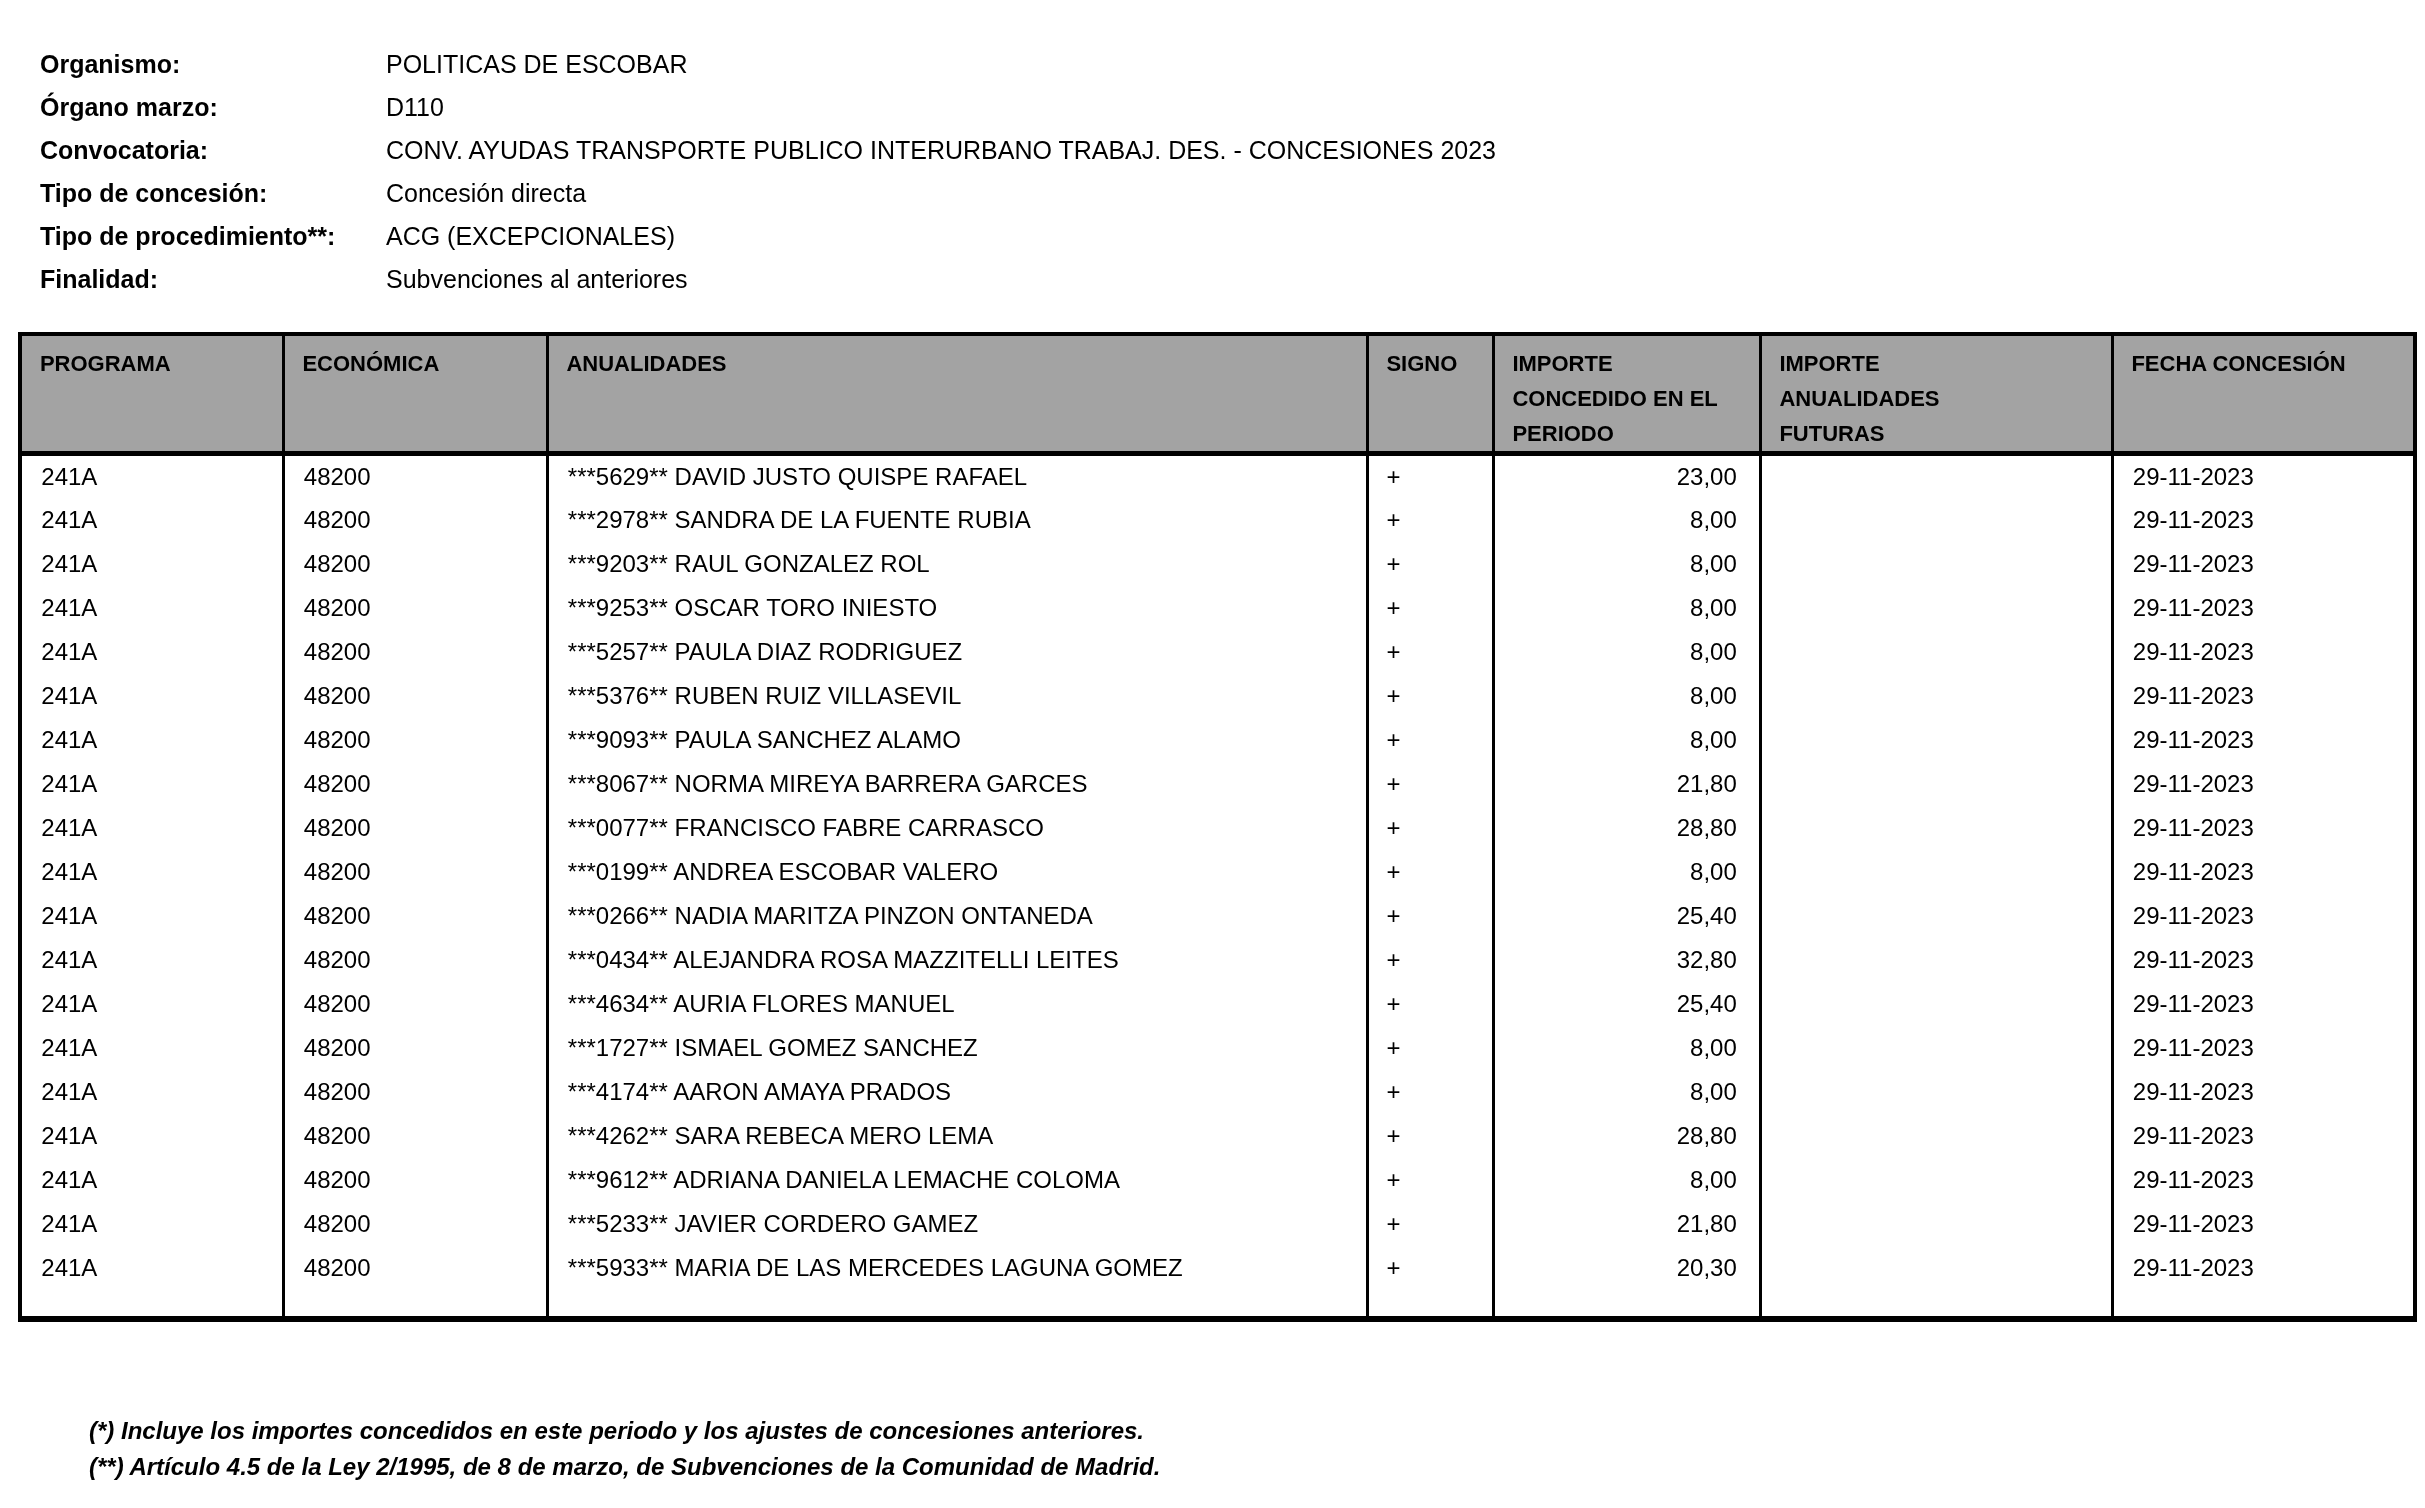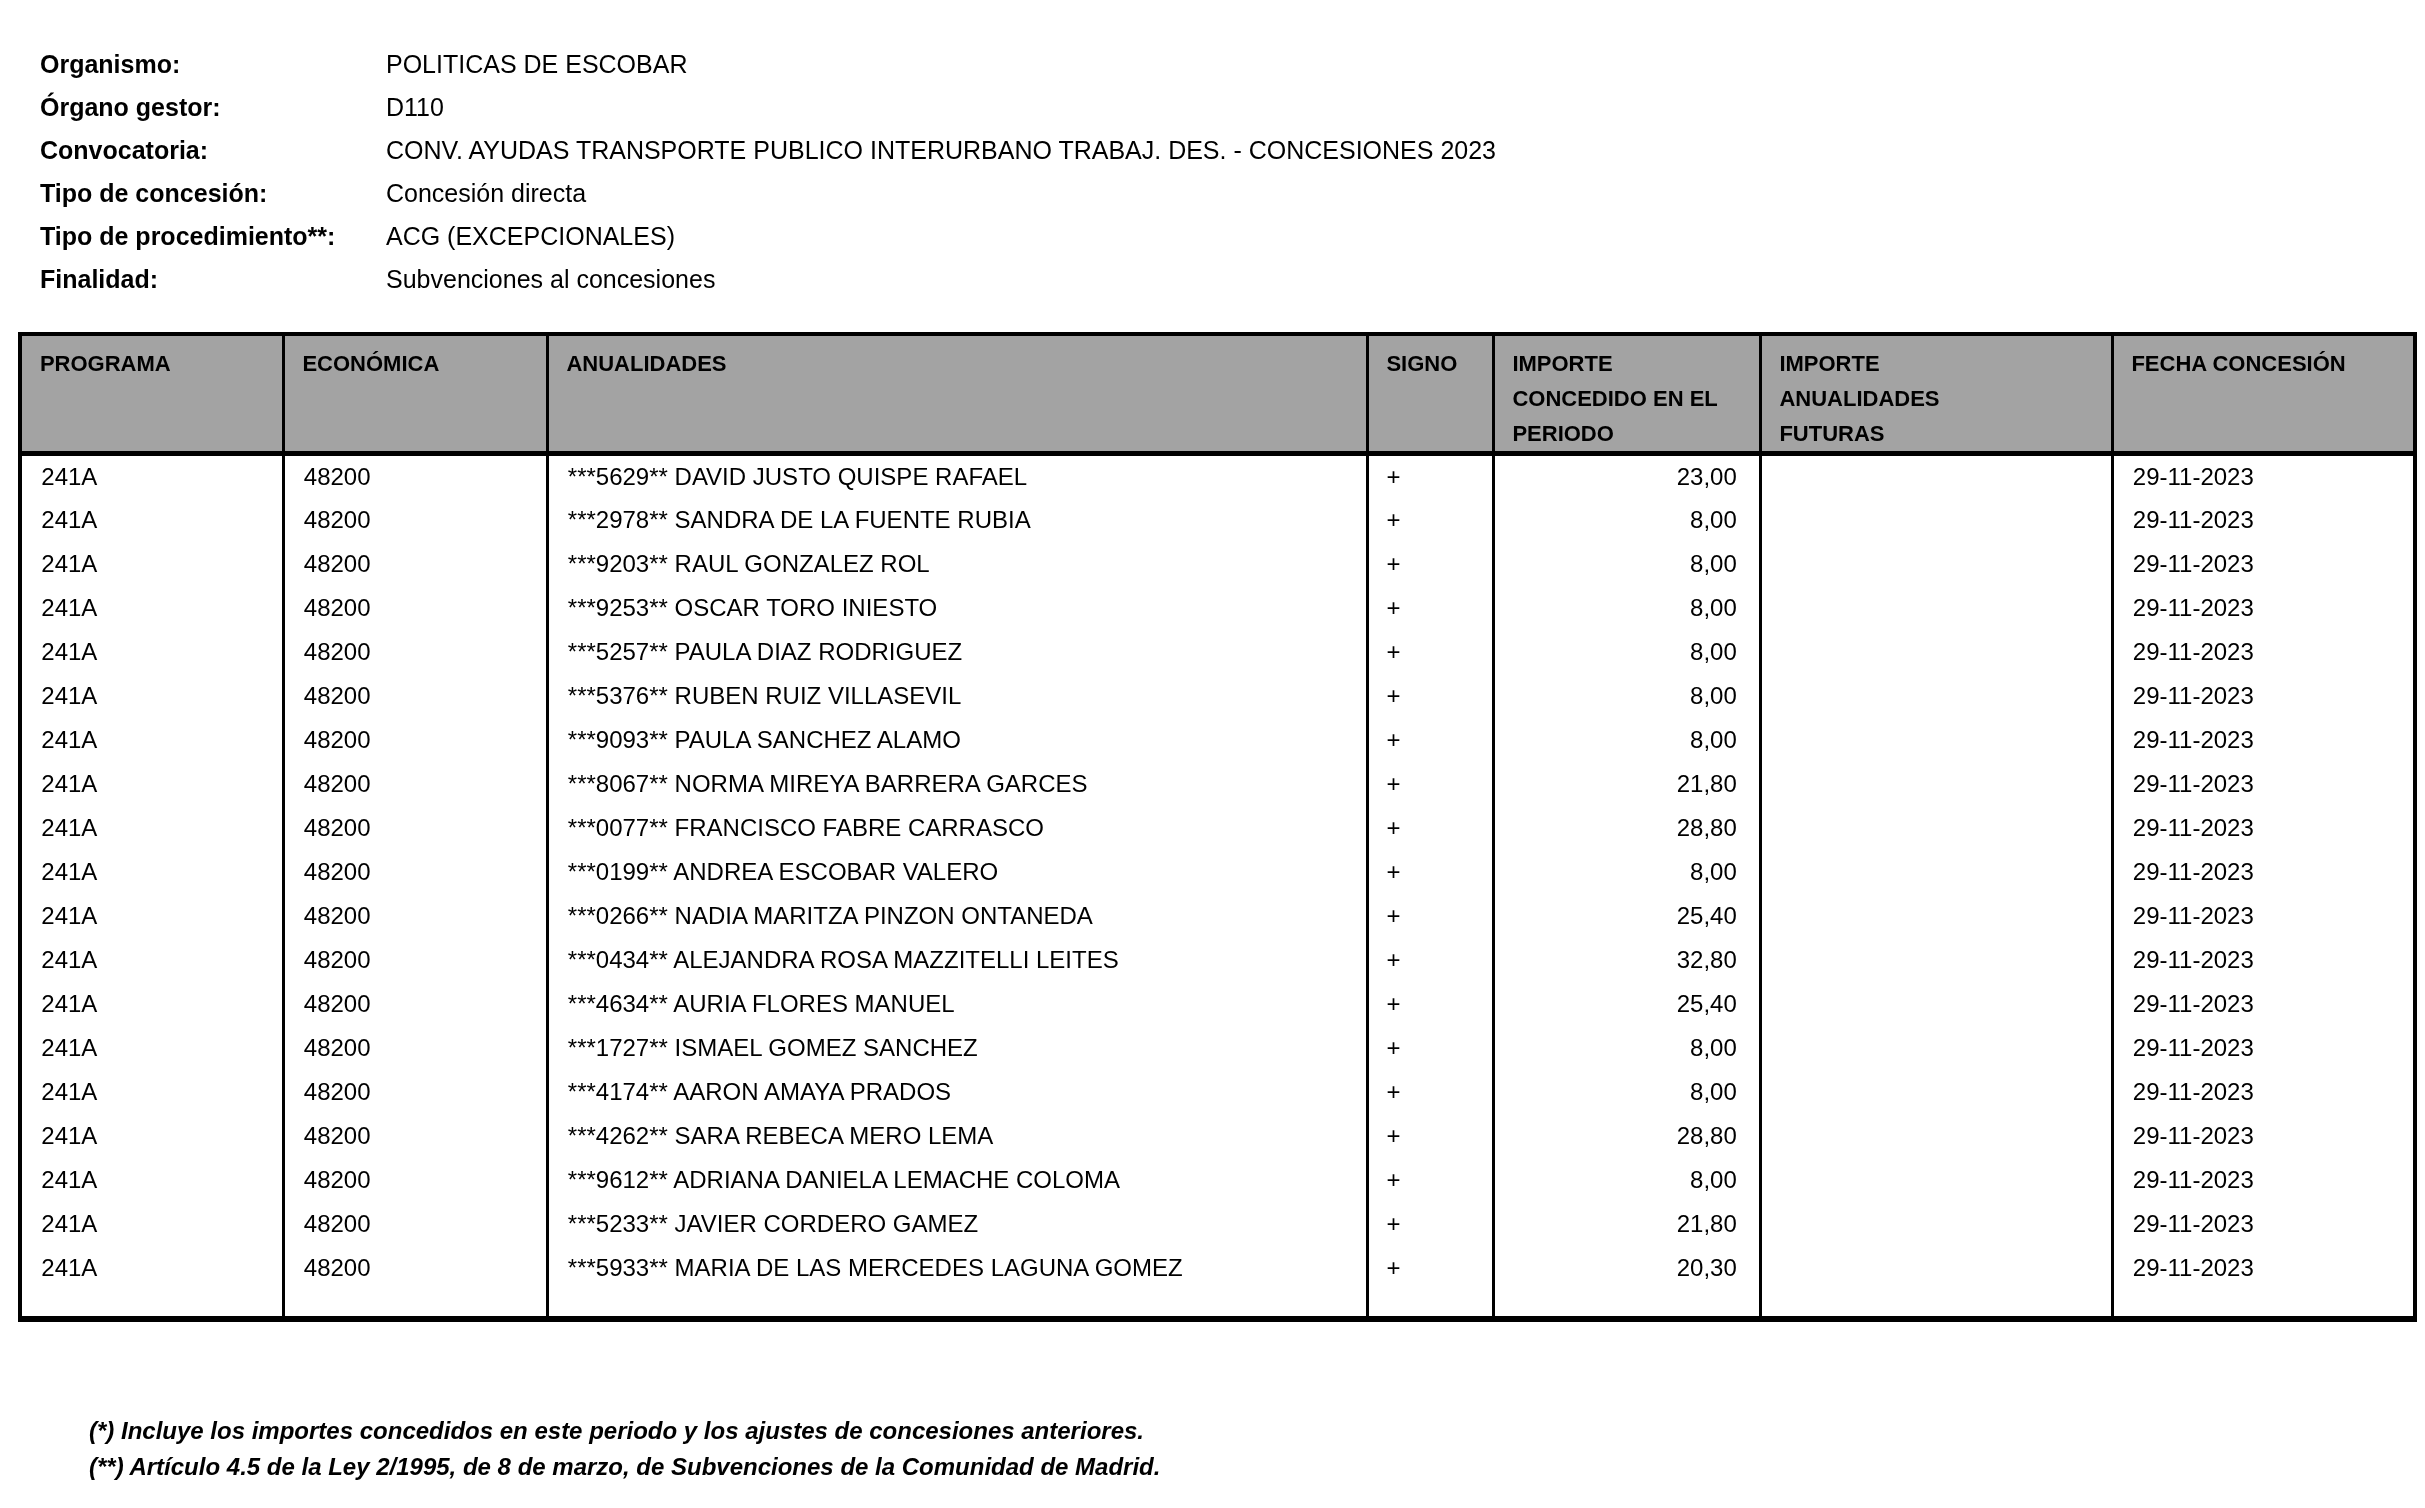--- a/index.html
+++ b/index.html
@@ -37,38 +37,38 @@
 </style>
 </head>
 <body>
 
 <div class="meta">
     <div class="meta-row">
       <span class="meta-label">Organismo:</span>
       <span class="meta-value">POLITICAS DE ESCOBAR</span>
     </div>
     <div class="meta-row">
-      <span class="meta-label">Órgano gestor:</span>
+      <span class="meta-label">Órgano marzo:</span>
       <span class="meta-value">D110</span>
     </div>
     <div class="meta-row">
       <span class="meta-label">Convocatoria:</span>
       <span class="meta-value">CONV. AYUDAS TRANSPORTE PUBLICO INTERURBANO TRABAJ. DES. - CONCESIONES 2023</span>
     </div>
     <div class="meta-row">
       <span class="meta-label">Tipo de concesión:</span>
       <span class="meta-value">Concesión directa</span>
     </div>
     <div class="meta-row">
       <span class="meta-label">Tipo de procedimiento**:</span>
       <span class="meta-value">ACG (EXCEPCIONALES)</span>
     </div>
     <div class="meta-row">
       <span class="meta-label">Finalidad:</span>
-      <span class="meta-value">Subvenciones al concesiones</span>
+      <span class="meta-value">Subvenciones al anteriores</span>
     </div>
   </div>
 
 <table class="conc">
   <colgroup>
     <col style="width:263px">
       <col style="width:264px">
       <col style="width:820px">
     <col style="width:126px">
       <col style="width:267px">

